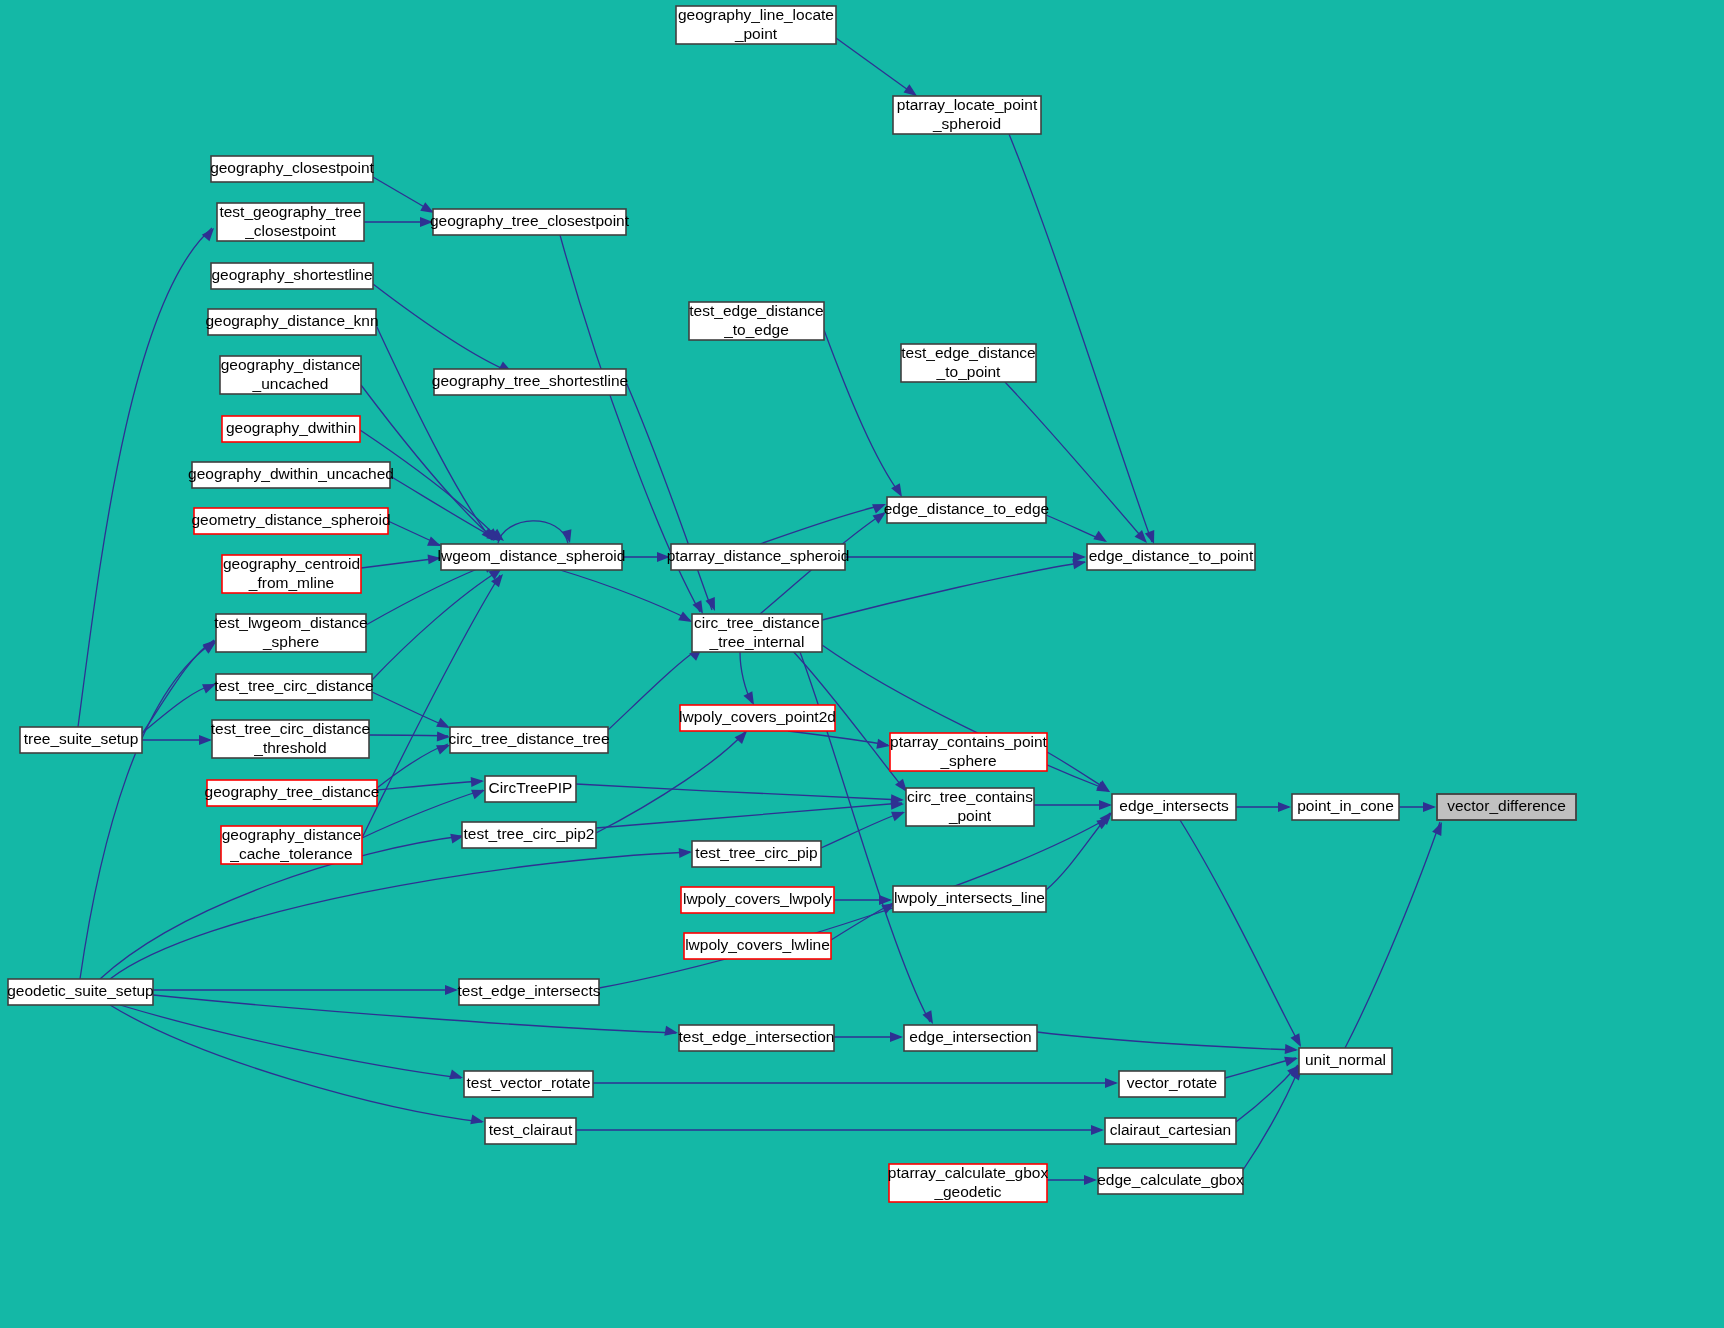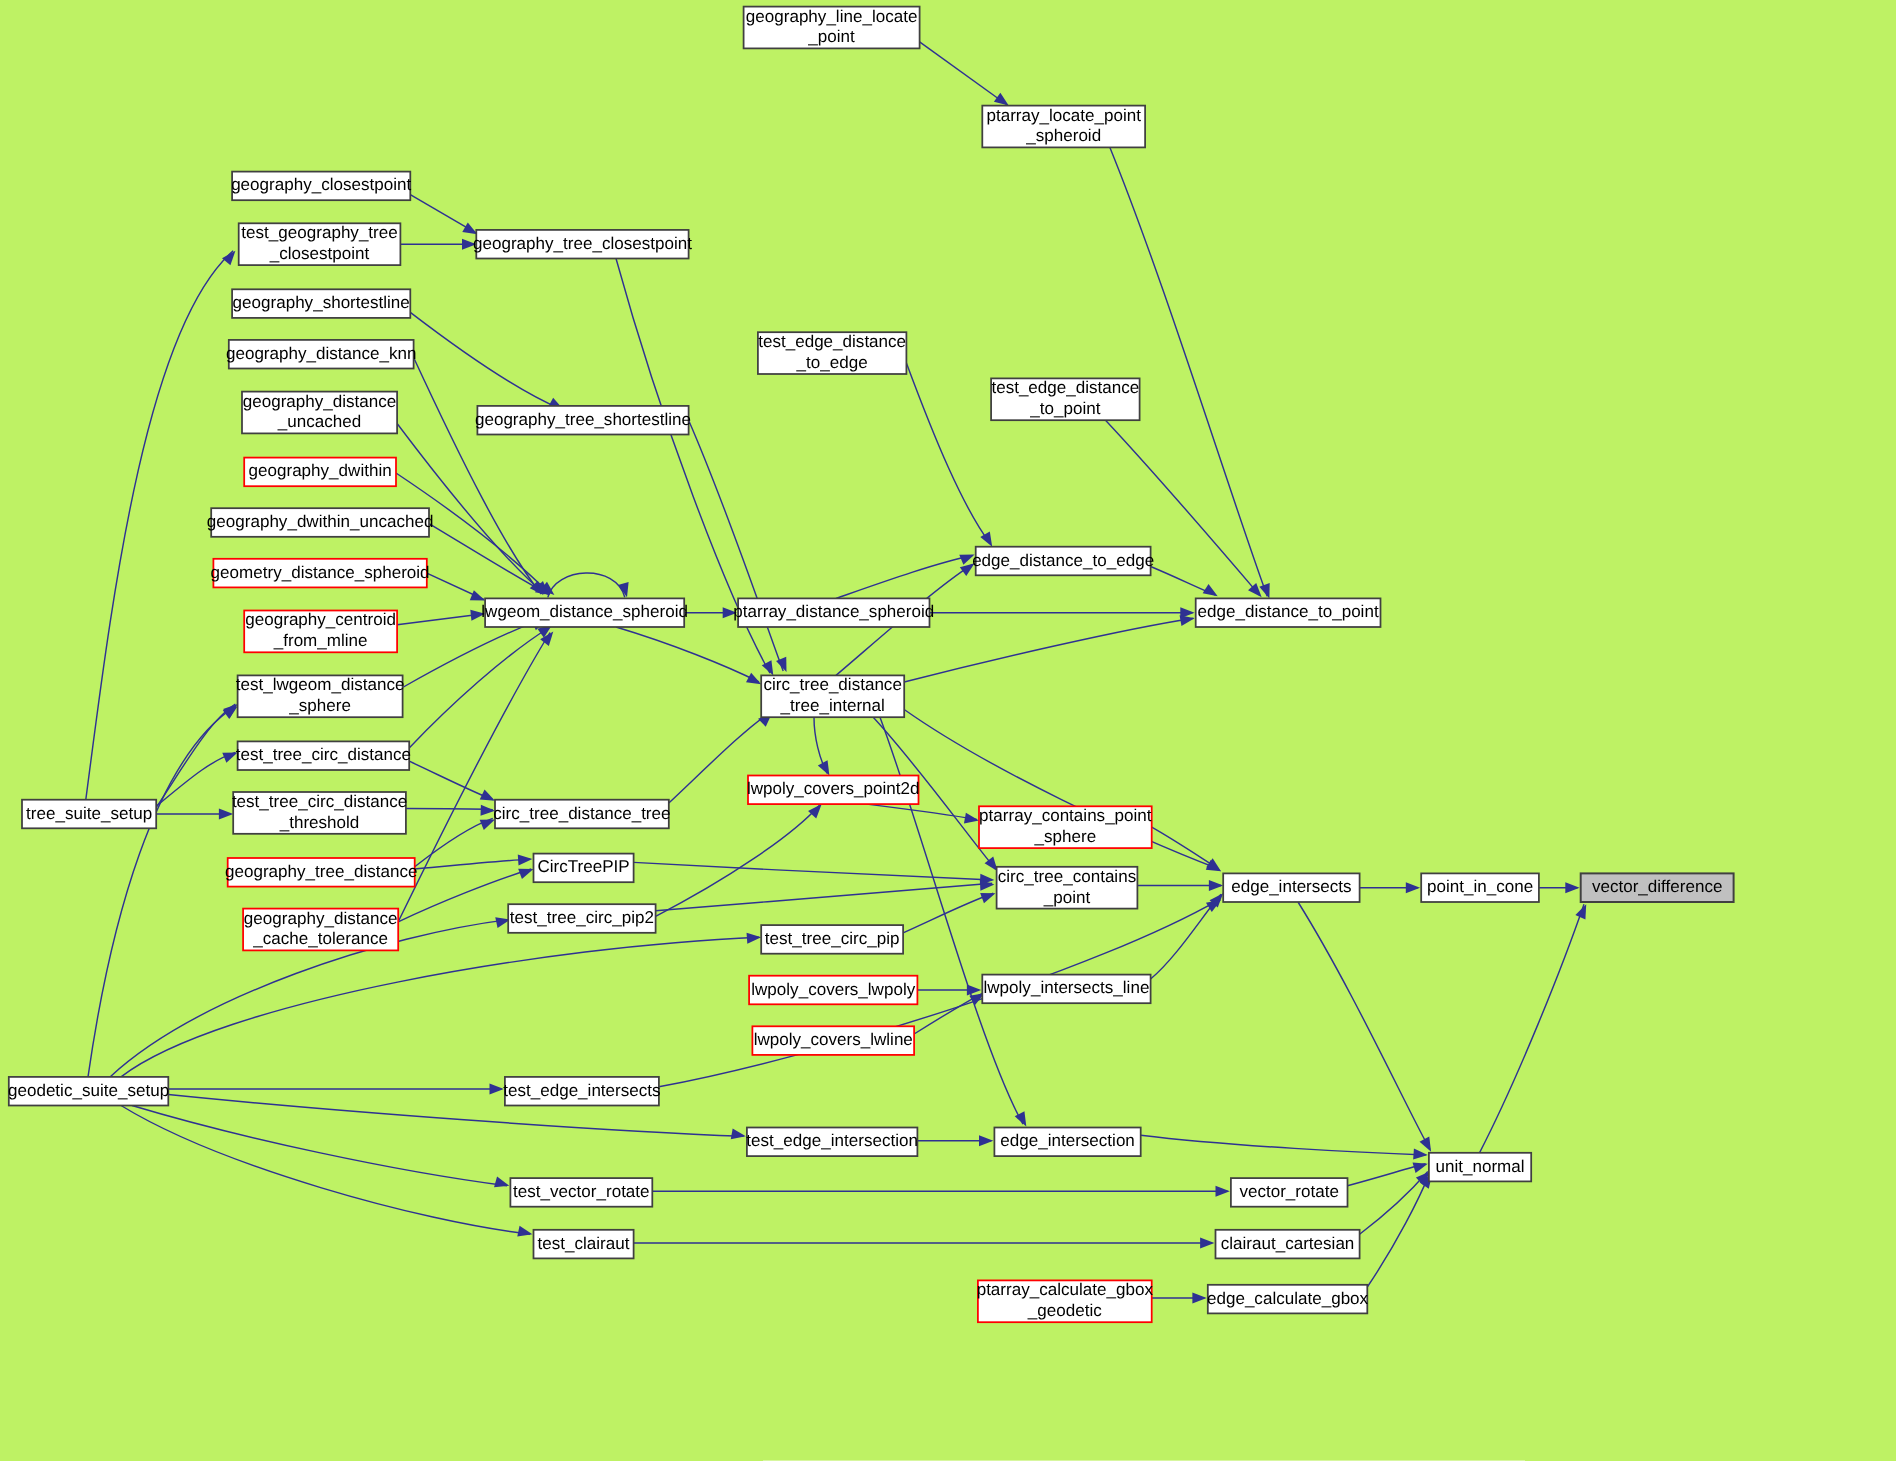--- a/index.html
+++ b/index.html
@@ -4,21 +4,21 @@
 <style>
   html, body {
     margin: 0;
     padding: 0;
     background: #ffffff;
   }
   #graph-root {
     position: relative;
     width: 1724px;
     height: 1328px;
-    background: #bef264;
+    background: #14b8a6;
     font-family: "Liberation Sans", sans-serif;
   }
   svg.callgraph {
     position: absolute;
     top: 0;
     left: 0;
     width: 1724px;
     height: 1328px;
     overflow: visible;
   }

